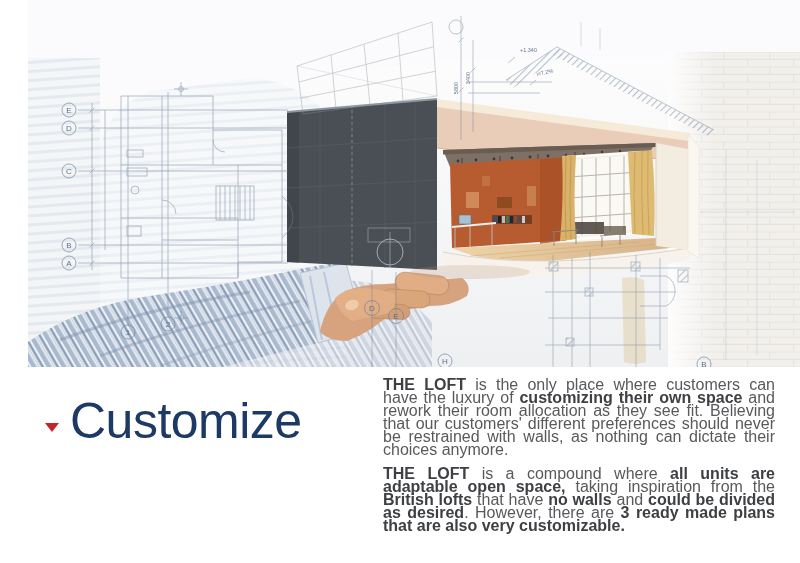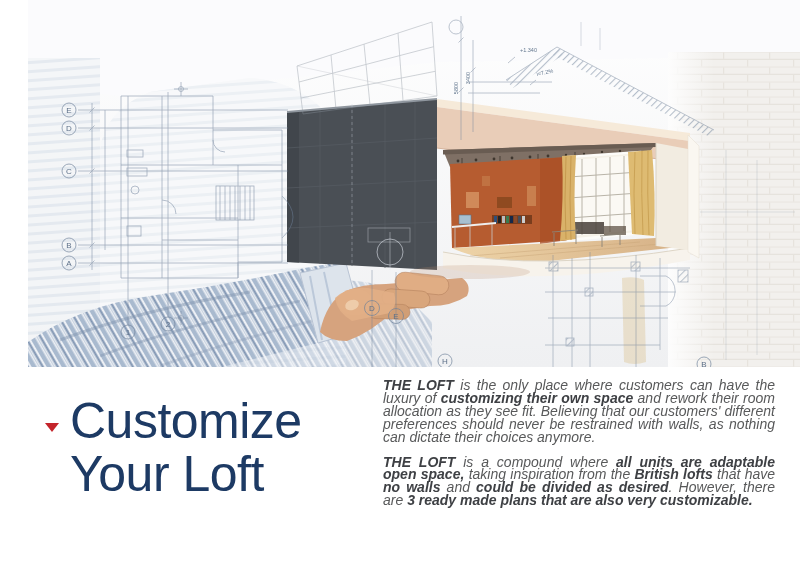--- a/index.html
+++ b/index.html
@@ -16,21 +16,21 @@
     border-top:9px solid #c4242b;
   }
   .heading{
     position:absolute;left:66px;top:24px;
     color:#1d3a64;font-size:50px;line-height:53px;font-weight:300;
     letter-spacing:-0.5px;
   }
   .heading .hline{display:block;}
   .body-text{
     position:absolute;left:383px;top:12px;width:392px;
-    color:#58595a;font-size:14px;line-height:12.9px;font-style:italic;
+    color:#58595a;font-size:16px;line-height:12.9px;
   }
   .body-text p{margin:0 0 12px 0;text-align:justify;}
   .body-text strong{color:#3e4044;font-weight:bold;}
   .bp-letter{font-size:8px;fill:#5d7089;}
   .bp-dim{font-size:5.5px;fill:#64788f;}
 </style>
 </head>
 <body>
 
 <div class="page">
@@ -302,21 +302,20 @@
       </g>
 
       <rect x="0" y="0" width="28" height="367" fill="#ffffff"></rect>
     </svg>
   </div>
 
   <div class="content">
     <span class="marker"></span>
     <h1 class="heading" style="margin:4px;font-weight:400;">
       <span class="hline">Customize</span>
-      <span class="hline">Your Loft</span>
     </h1>
     <div class="body-text">
         <p><strong>THE LOFT</strong><span> is the only place where customers can have the luxury of </span><strong>customizing their own space</strong><span> and rework their room allocation as they see fit. Believing that our customers' different preferences should never be restrained with walls, as nothing can dictate their choices anymore.</span></p>
         <p><strong>THE LOFT</strong><span> is a compound where </span><strong>all units are adaptable open space,</strong><span> taking inspiration from the </span><strong>British lofts</strong><span> that have </span><strong>no walls</strong><span> and </span><strong>could be divided as desired</strong><span>. However, there are </span><strong>3 ready made plans that are also very customizable.</strong></p>
       </div>
   </div>
 
 </div>
 
 </body></html>

